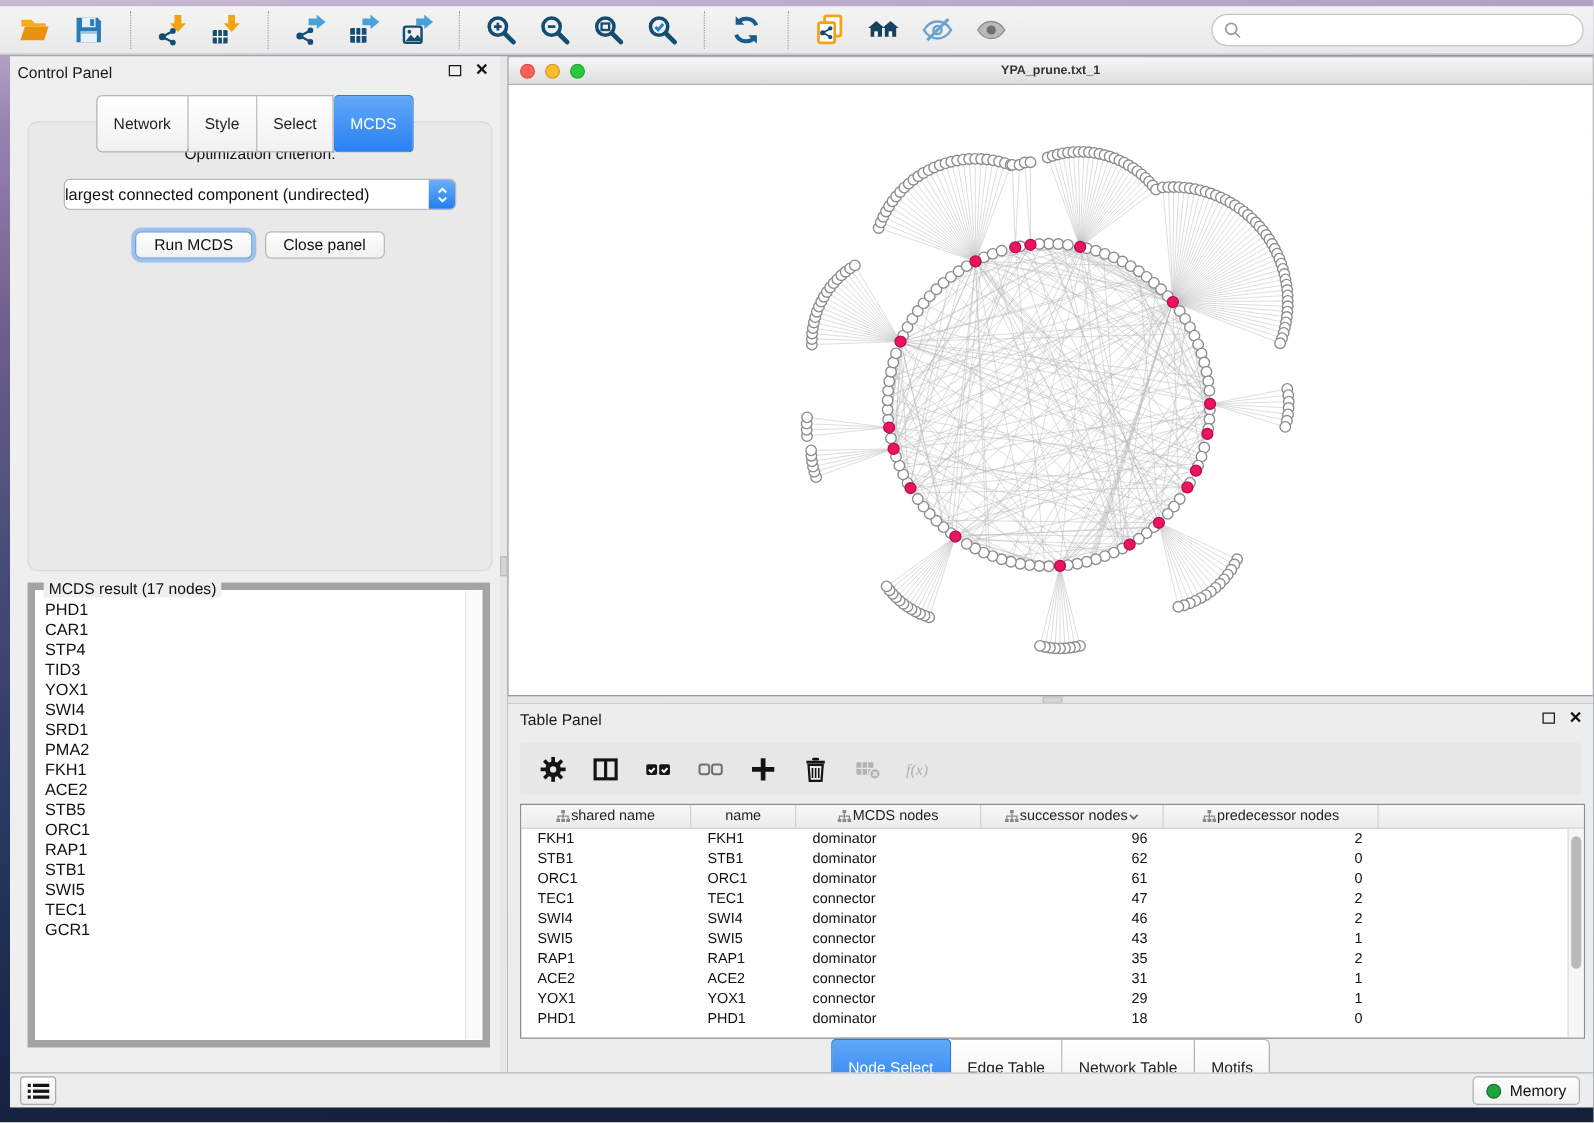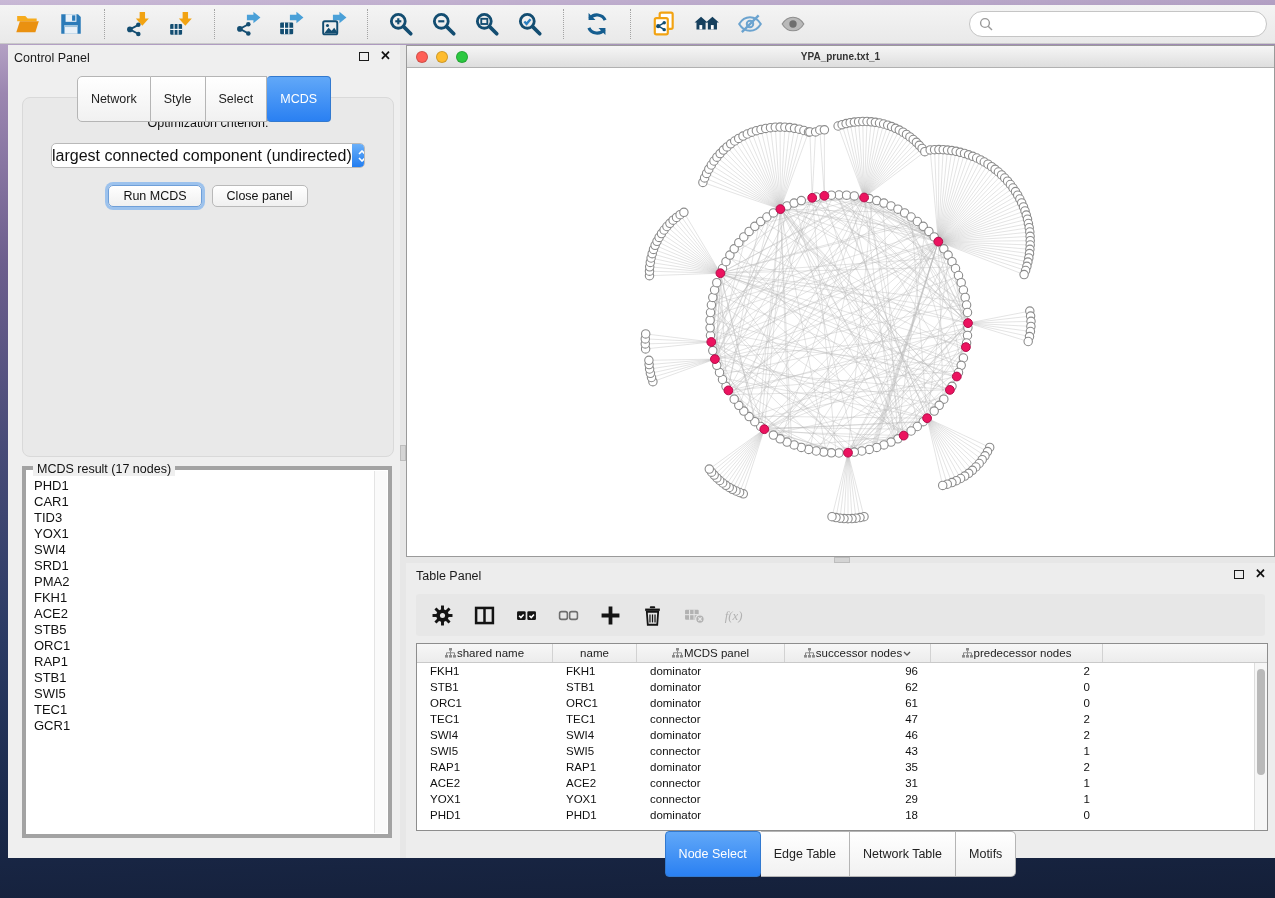--- a/index.html
+++ b/index.html
@@ -31,28 +31,28 @@
   .seg-btn { border:1px solid #b5b5b5; border-left:none; background:linear-gradient(#ffffff,#f1f1f1);
     padding:15px 13px; font-size:12.5px; color:#222; font-family:inherit; cursor:default; white-space:nowrap; }
   .seg-btn:first-child { border-left:1px solid #b5b5b5; border-top-left-radius:5px; border-bottom-left-radius:5px; }
   .seg-btn:last-child  { border-top-right-radius:5px; border-bottom-right-radius:5px; }
   .seg-btn.active { background:linear-gradient(#61a8f8,#2a80f2); border-color:#3279cf; color:#fff; border-radius:4px; }
   .cp-inner { position:absolute; left:14px; top:52px; width:372px; height:360px;
     background:#e9e9e9; border:1px solid #d9d9d9; border-radius:8px; }
   .opt-label { text-align:center; margin-top:18px; font-size:12.5px; color:#111; }
   .dropdown { margin:13px auto 0; width:314px; height:25px; background:#fff; border:1px solid #b9b9b9;
     border-radius:5px; display:flex; align-items:center; overflow:hidden; }
-  .dropdown-value { flex:1; font-size:16px; color:#111; white-space:nowrap;text-align:center; }
+  .dropdown-value { flex:1; font-size:13px; color:#111; white-space:nowrap; }
   .dropdown-stepper { width:21px; height:25px; background:linear-gradient(#6eb2f9,#1f7bf0);
     display:flex; flex-direction:column; align-items:center; justify-content:center; gap:2px; flex:none; }
   .btn-row { display:flex; justify-content:center; gap:10px; margin-top:17px; }
   .push-btn { border:1px solid #b9b9b9; border-radius:5px; background:linear-gradient(#ffffff,#f0f0f0);
     font-size:12.5px; padding:3px 14px; color:#111; font-family:inherit; }
   .push-btn.focus { box-shadow:0 0 0 3px rgba(92,162,240,.55); border-color:#6f9fd8; }
-  .result-box { position:absolute; left:14px; top:421px; width:370px; height:372px; border:4px solid #a3a3a3; background:#fff; }
+  .result-box { position:absolute; left:14px; top:421px; width:370px; height:372px; border:6px solid #a3a3a3; background:#fff; }
   .result-legend { position:absolute; left:7px; top:-8px; background:#efefef; padding:0 4px; font-size:12.5px; color:#111; }
   .result-list { position:absolute; left:1px; top:1px; right:15px; bottom:1px; overflow:hidden; padding:7px 0 0 7px; }
   .result-item { font-size:13px; line-height:16px; color:#111; }
   .result-scroll { position:absolute; top:1px; right:1px; width:13px; bottom:1px; background:#fafafa; border-left:1px solid #e4e4e4; }
 
   
   .v-splitter { position:absolute; left:400px; top:45px; width:6px; height:813px; background:#e7e7e7; }
   .v-handle { position:absolute; left:0; top:400px; width:6px; height:16px; background:#d4d4d4; border:1px solid #bdbdbd; }
   .h-splitter { position:absolute; left:406px; top:557px; width:869px; height:6px; background:#e7e7e7; }
   .h-handle { position:absolute; left:428px; top:0; width:16px; height:6px; background:#d4d4d4; border:1px solid #bdbdbd; }
@@ -322,20 +322,21 @@
       <div class="btn-row">
         <button class="push-btn focus">Run MCDS</button>
         <button class="push-btn">Close panel</button>
       </div>
     </div>
     <div class="result-box">
       <span class="result-legend">MCDS result (17 nodes)</span>
       <div class="result-list">
           <div class="result-item">PHD1</div>
           <div class="result-item">CAR1</div>
+          <div class="result-item">STP4</div>
           <div class="result-item">TID3</div>
           <div class="result-item">YOX1</div>
           <div class="result-item">SWI4</div>
           <div class="result-item">SRD1</div>
           <div class="result-item">PMA2</div>
           <div class="result-item">FKH1</div>
           <div class="result-item">ACE2</div>
           <div class="result-item">STB5</div>
           <div class="result-item">ORC1</div>
           <div class="result-item">RAP1</div>
@@ -750,21 +751,21 @@
           <div class="th" style="width: 148px;">
             <svg width="11" height="11" viewBox="0 0 11 11">
               <g fill="#8a8a8a">
                 <rect x="4" y="0" width="3" height="2.6"></rect>
                 <rect x="0" y="7" width="3" height="2.6"></rect>
                 <rect x="4" y="7" width="3" height="2.6"></rect>
                 <rect x="8" y="7" width="3" height="2.6"></rect>
               </g>
               <path d="M5.5 2.6v2.2M1.5 7V4.8h8V7M5.5 4.8V7" stroke="#8a8a8a" fill="none"></path>
             </svg>
-            <span>MCDS panel</span>
+            <span>MCDS nodes</span>
           </div>
           <div class="th" style="width: 146px;">
             <svg width="11" height="11" viewBox="0 0 11 11">
               <g fill="#8a8a8a">
                 <rect x="4" y="0" width="3" height="2.6"></rect>
                 <rect x="0" y="7" width="3" height="2.6"></rect>
                 <rect x="4" y="7" width="3" height="2.6"></rect>
                 <rect x="8" y="7" width="3" height="2.6"></rect>
               </g>
               <path d="M5.5 2.6v2.2M1.5 7V4.8h8V7M5.5 4.8V7" stroke="#8a8a8a" fill="none"></path>
@@ -864,14 +865,32 @@
         </div>
     </div>
     <div class="tp-tabs">
         <button class="seg-btn active">Node Select</button>
         <button class="seg-btn">Edge Table</button>
         <button class="seg-btn">Network Table</button>
         <button class="seg-btn">Motifs</button>
       </div>
   </div>
 
+  <div class="status-bar">
+    <button class="status-list-btn">
+      <svg width="18" height="14" viewBox="0 0 18 14">
+          <g fill="#141414">
+            <rect x="0" y="1" width="2.6" height="2.6"></rect>
+            <rect x="4.4" y="1" width="13" height="2.6"></rect>
+            <rect x="0" y="5.7" width="2.6" height="2.6"></rect>
+            <rect x="4.4" y="5.7" width="13" height="2.6"></rect>
+            <rect x="0" y="10.4" width="2.6" height="2.6"></rect>
+            <rect x="4.4" y="10.4" width="13" height="2.6"></rect>
+          </g>
+        </svg>
+    </button>
+    <button class="memory-btn">
+      <span class="mem-dot" id="mem-dot" style="background: rgb(31, 163, 60);"></span>
+      <span>Memory</span>
+    </button>
+  </div>
 
 </div>
 
 </body></html>

